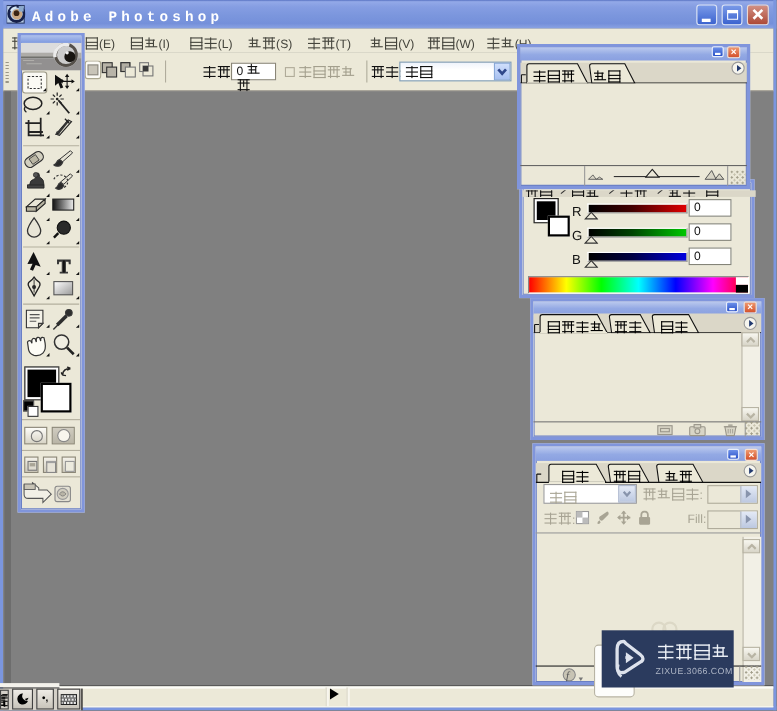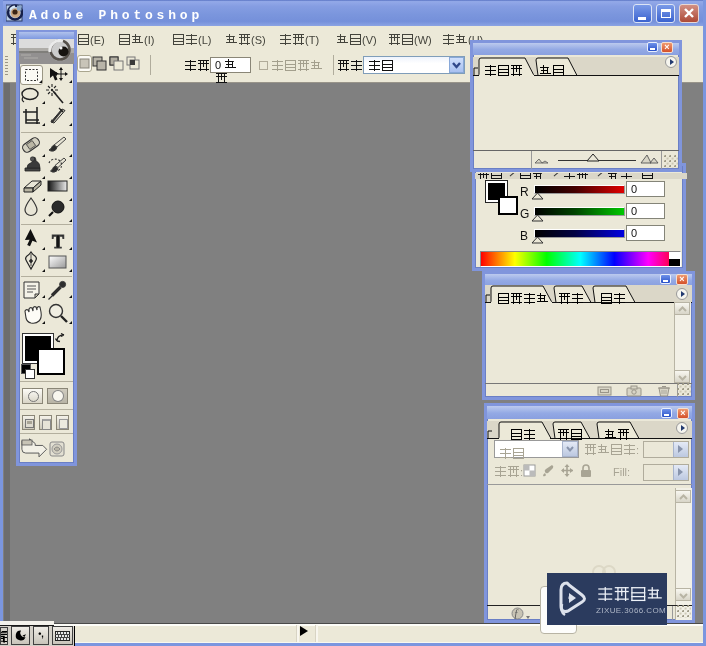--- a/index.html
+++ b/index.html
@@ -523,21 +523,21 @@
       </g>
     <g transform="translate(38,0)" stroke="#a8a494" stroke-width="1.6" fill="#a8a494">
         <path d="M6 1 v11 M1 6.5 h11" stroke-linecap="butt"></path>
         <path d="M6 0 l-2.5 3 h5z M6 13 l-2.5 -3 h5z M0 6.5 l3 -2.5 v5z M12 6.5 l-3 -2.5 v5z" stroke="none"></path>
       </g>
     <g transform="translate(57,0)">
         <rect x="1" y="6" width="10" height="7" rx="1" fill="#a8a494"></rect>
         <path d="M3 6 v-2 a3 3 0 0 1 6 0 v2" fill="none" stroke="#a8a494" stroke-width="1.6"></path>
       </g>
   </svg>
-  <span class="abs" style="left:126px;top:60px;color:#a8a494;font-size:11px">Fill:</span>
+  <span class="abs" style="left:138px;top:60px;color:#a8a494;font-size:11px">Fill:</span>
   <div class="abs" style="left:156px;top:58px;width:46px;height:17px;background:#ebe8d8;border:1px solid #b0ac9c;box-sizing:border-box">
     <div class="abs" style="right:0;top:0;width:14px;height:15px;background:linear-gradient(180deg,#e4eaf6,#bcc8e0);border-left:1px solid #a8b4cc">
         <div class="abs" style="left:4px;top:3px;border:4px solid transparent;border-left:5px solid #8894ac"></div>
       </div>
   </div>
   <div class="abs" style="left:0;top:78px;width:205px;height:1px;background:#999"></div>
 
   <div class="abs" style="left:105px;top:159px;width:10px;height:10px;border:2px solid #dcd8c6;border-radius:50%"></div>
   <div class="abs" style="left:115px;top:159px;width:10px;height:10px;border:2px solid #dcd8c6;border-radius:50%"></div>
 

